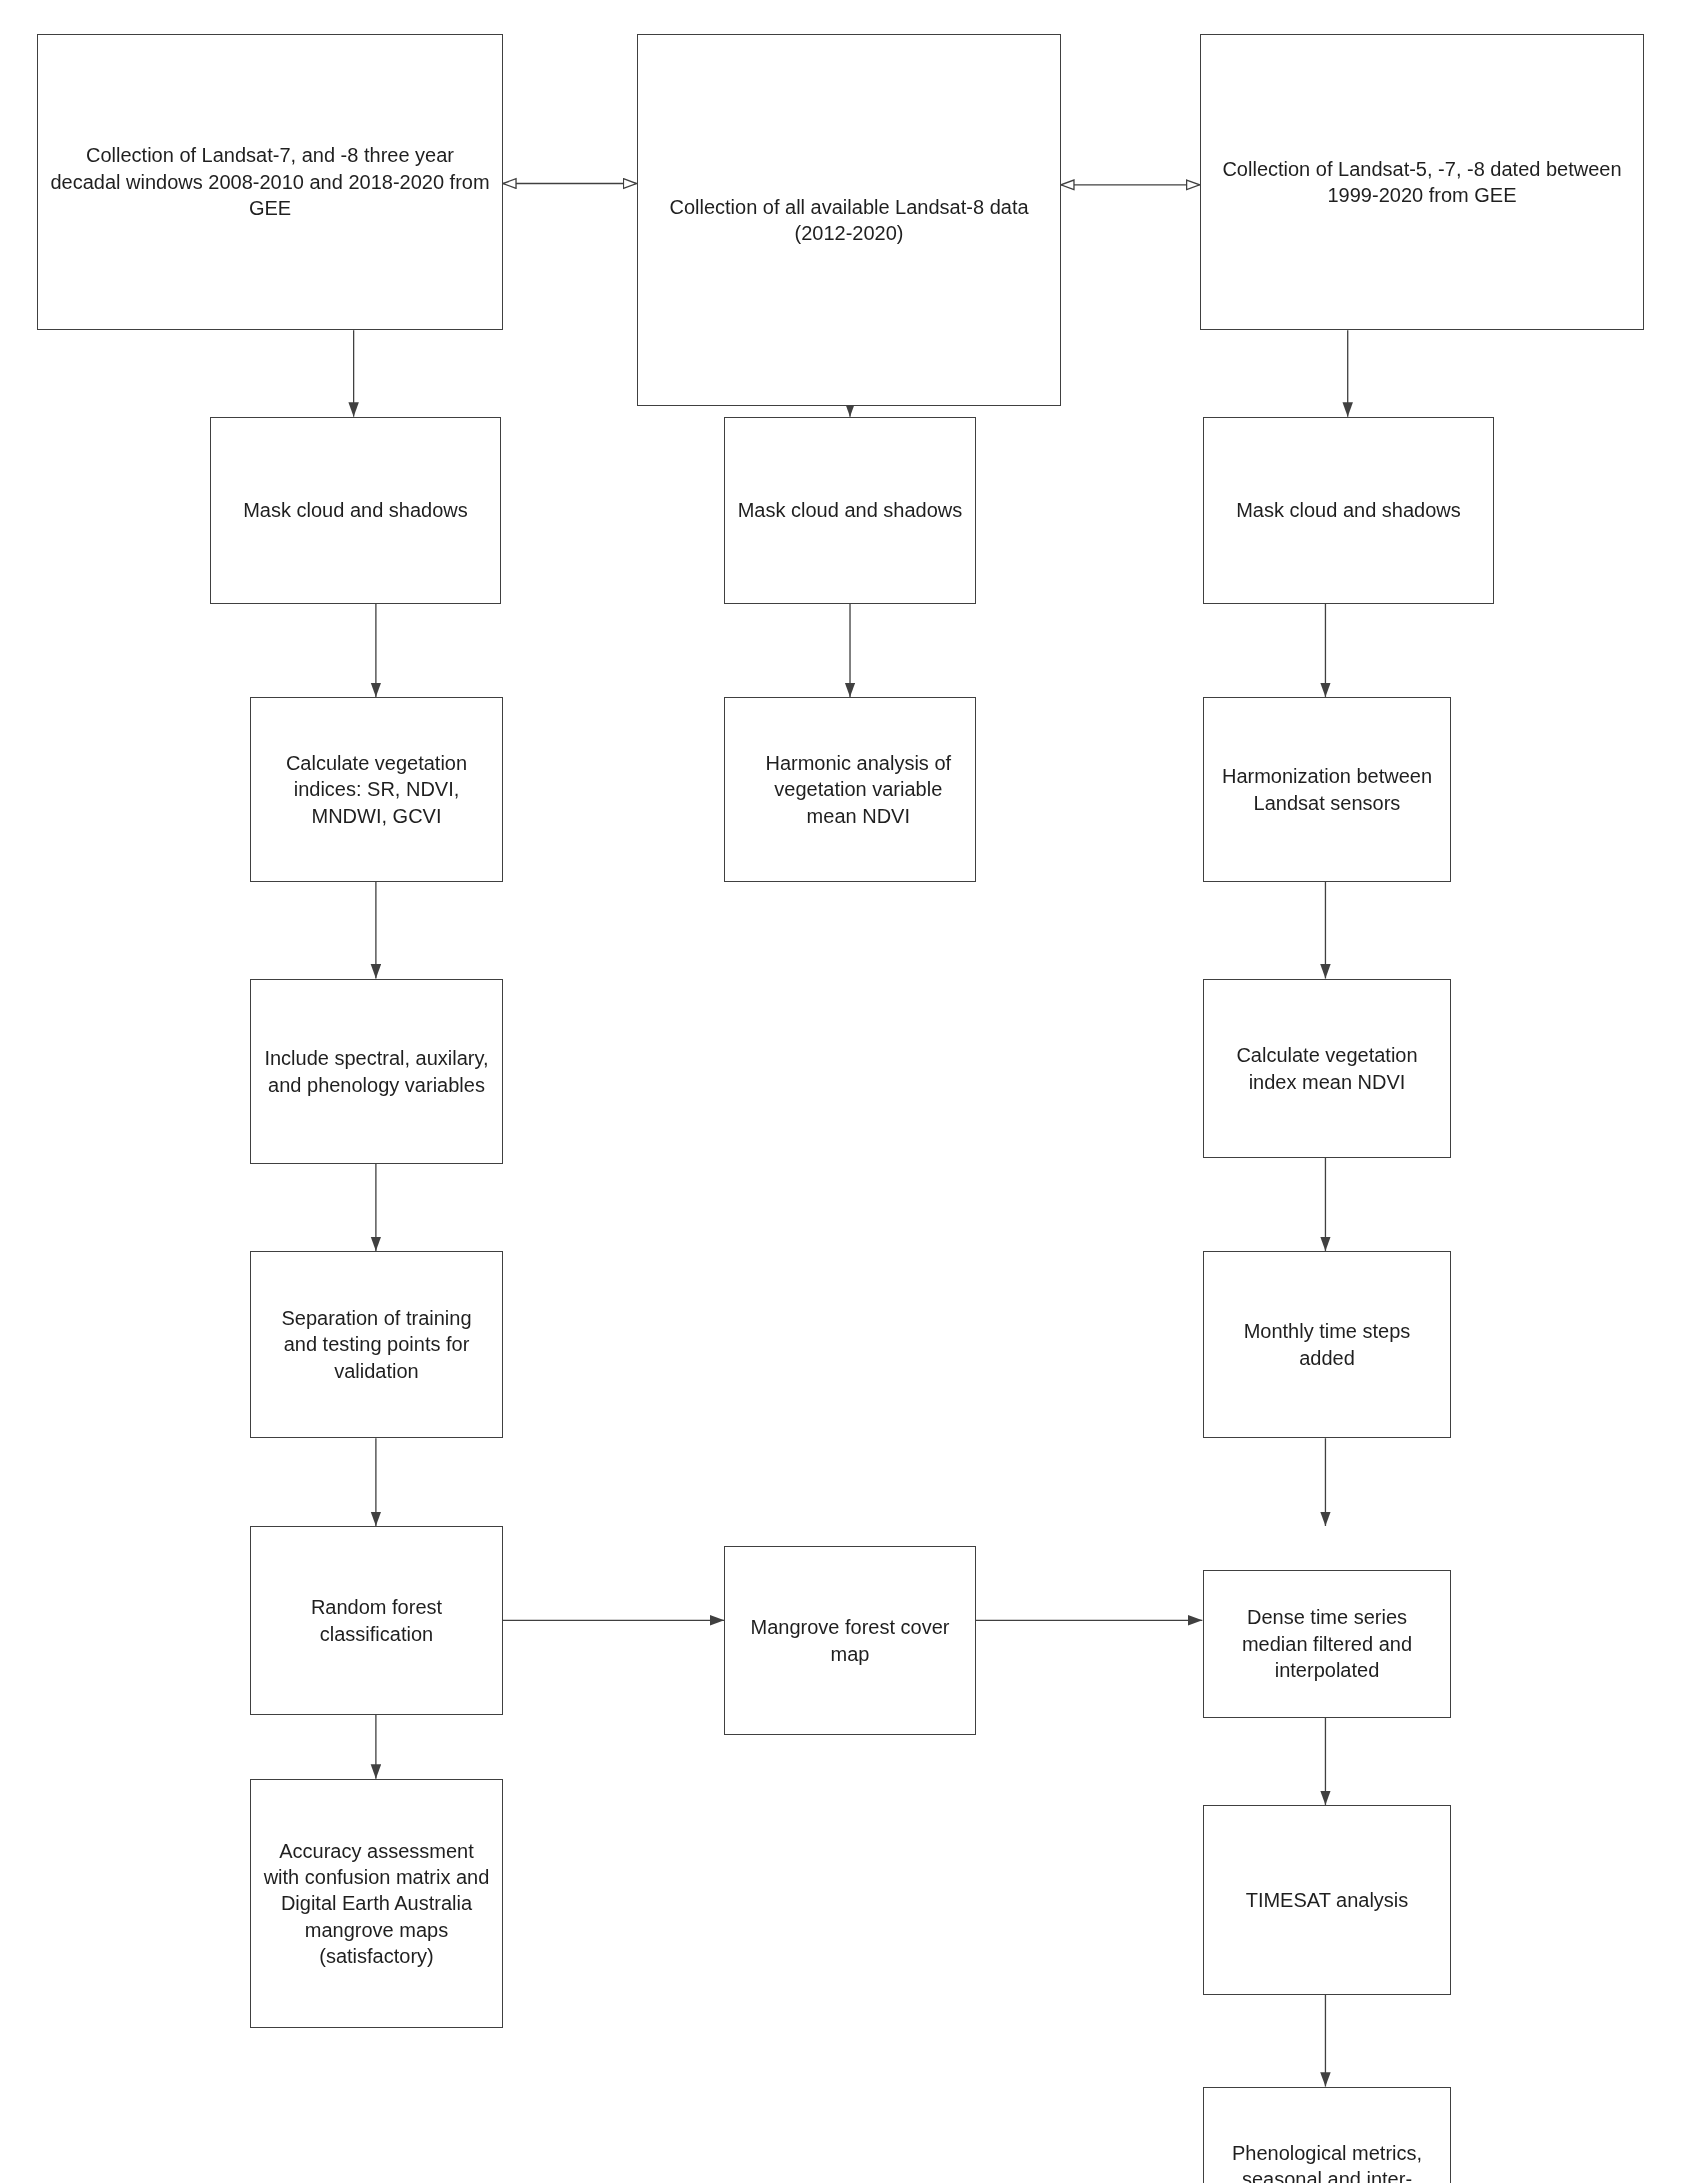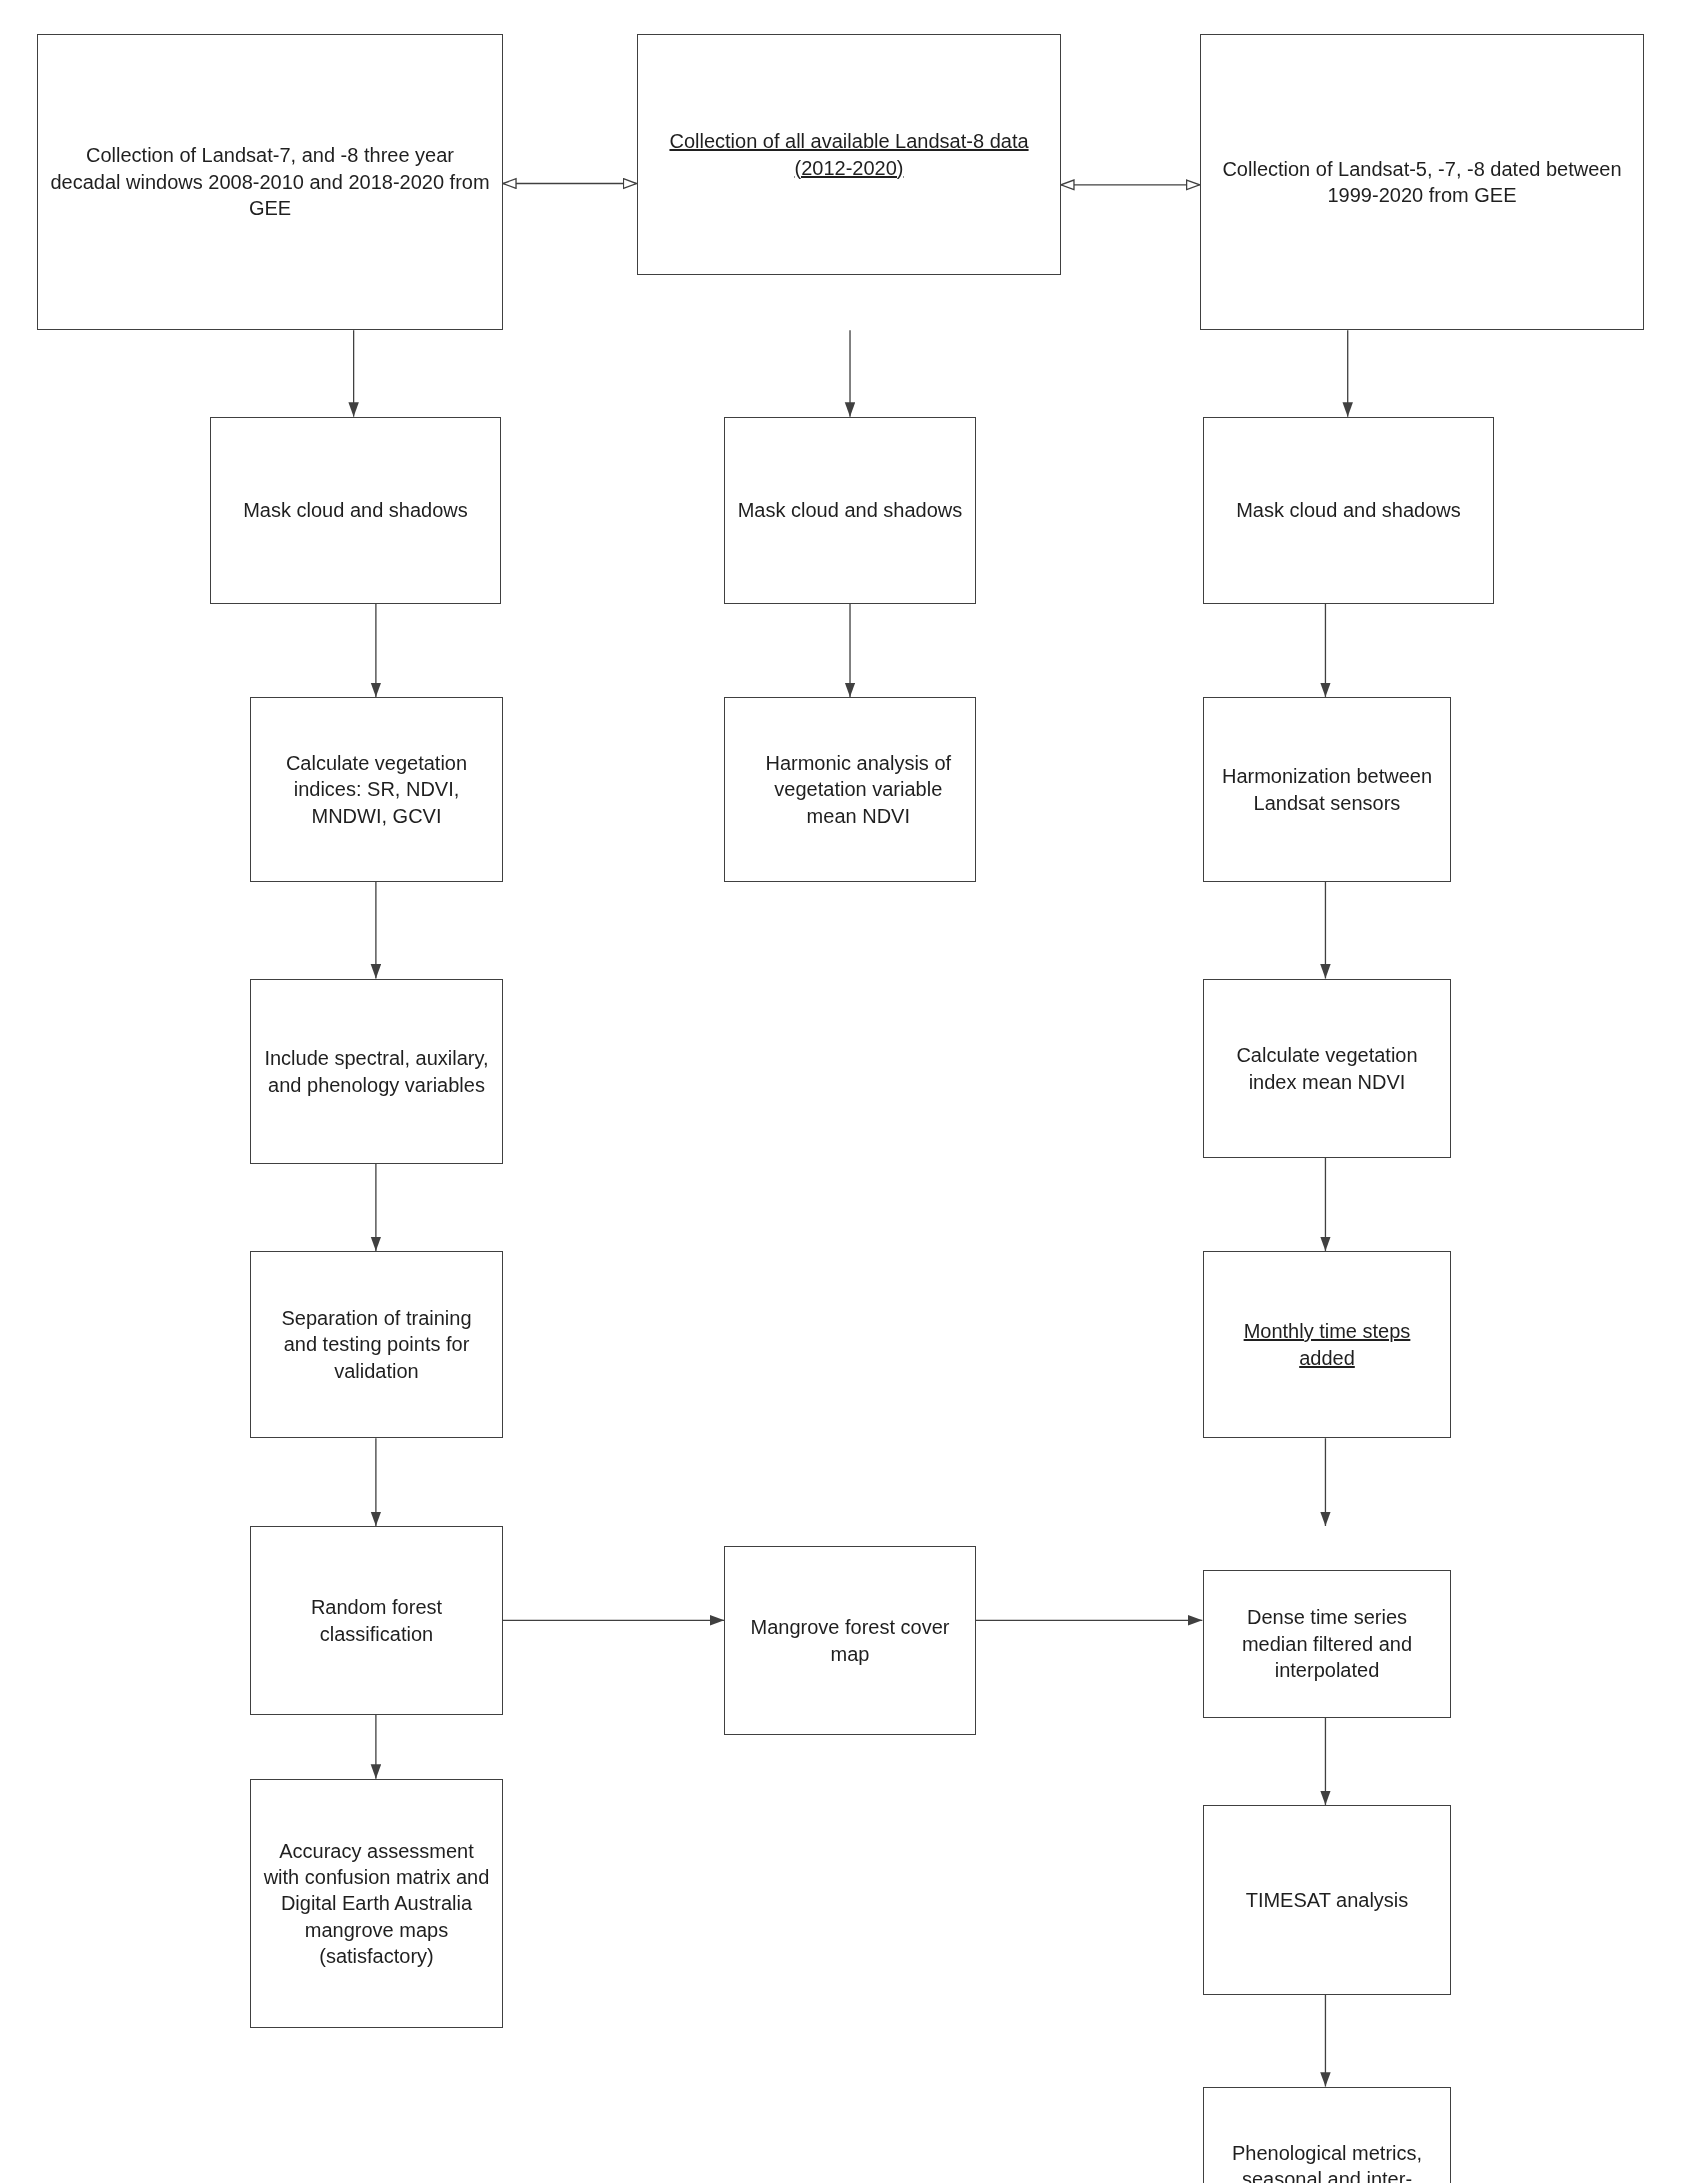--- a/index.html
+++ b/index.html
@@ -39,30 +39,30 @@
   }
   
   .a1 { left: 37px;   top: 34px;   width: 466px; height: 296px; }
   .a2 { left: 210px;  top: 417px;  width: 291px;  height: 187px; }
   .a3 { left: 250px;  top: 697px; width: 253px;  height: 185px; }
   .a4 { left: 250px;  top: 979px; width: 253px;  height: 185px; }
   .a5 { left: 250px;  top: 1251px; width: 253px;  height: 187px; }
   .a6 { left: 250px;  top: 1526px; width: 253px;  height: 189px; }
   .a7 { left: 250px;  top: 1779px; width: 253px;  height: 249px; }
   
-  .b1 { left: 637px; top: 34px;   width: 424px;  height: 241px; text-decoration: underline; }
+  .b1 { left: 637px; top: 34px;   width: 424px;  height: 372px; }
   .b2 { left: 724px; top: 417px;  width: 252px;  height: 187px; }
   .b3 { left: 724px; top: 697px; width: 252px;  height: 185px; padding-left: 28px; }
   .b4 { left: 724px; top: 1526px; width: 252px;  height: 189px; margin-top: 20px; }
   
   .c1 { left: 1200px; top: 34px;   width: 444px; height: 296px; }
   .c2 { left: 1203px; top: 417px;  width: 291px;  height: 187px; }
   .c3 { left: 1203px; top: 697px; width: 248px;  height: 185px; }
   .c4 { left: 1203px; top: 979px; width: 248px;  height: 179px; }
-  .c5 { left: 1203px; top: 1251px; width: 248px;  height: 187px; text-decoration: underline; }
+  .c5 { left: 1203px; top: 1251px; width: 248px;  height: 187px; }
   .c6 { left: 1203px; top: 1570px; width: 248px;  height: 148px; }
   .c7 { left: 1203px; top: 1805px; width: 248px;  height: 190px; }
   .c8 { left: 1203px; top: 2087px; width: 248px;  height: 211px; }
 </style>
 </head>
 <body>
 
 <div class="canvas">
 
   <svg class="connector-layer" width="1683" height="2305" viewBox="0 0 3855 5279" xmlns="http://www.w3.org/2000/svg">

